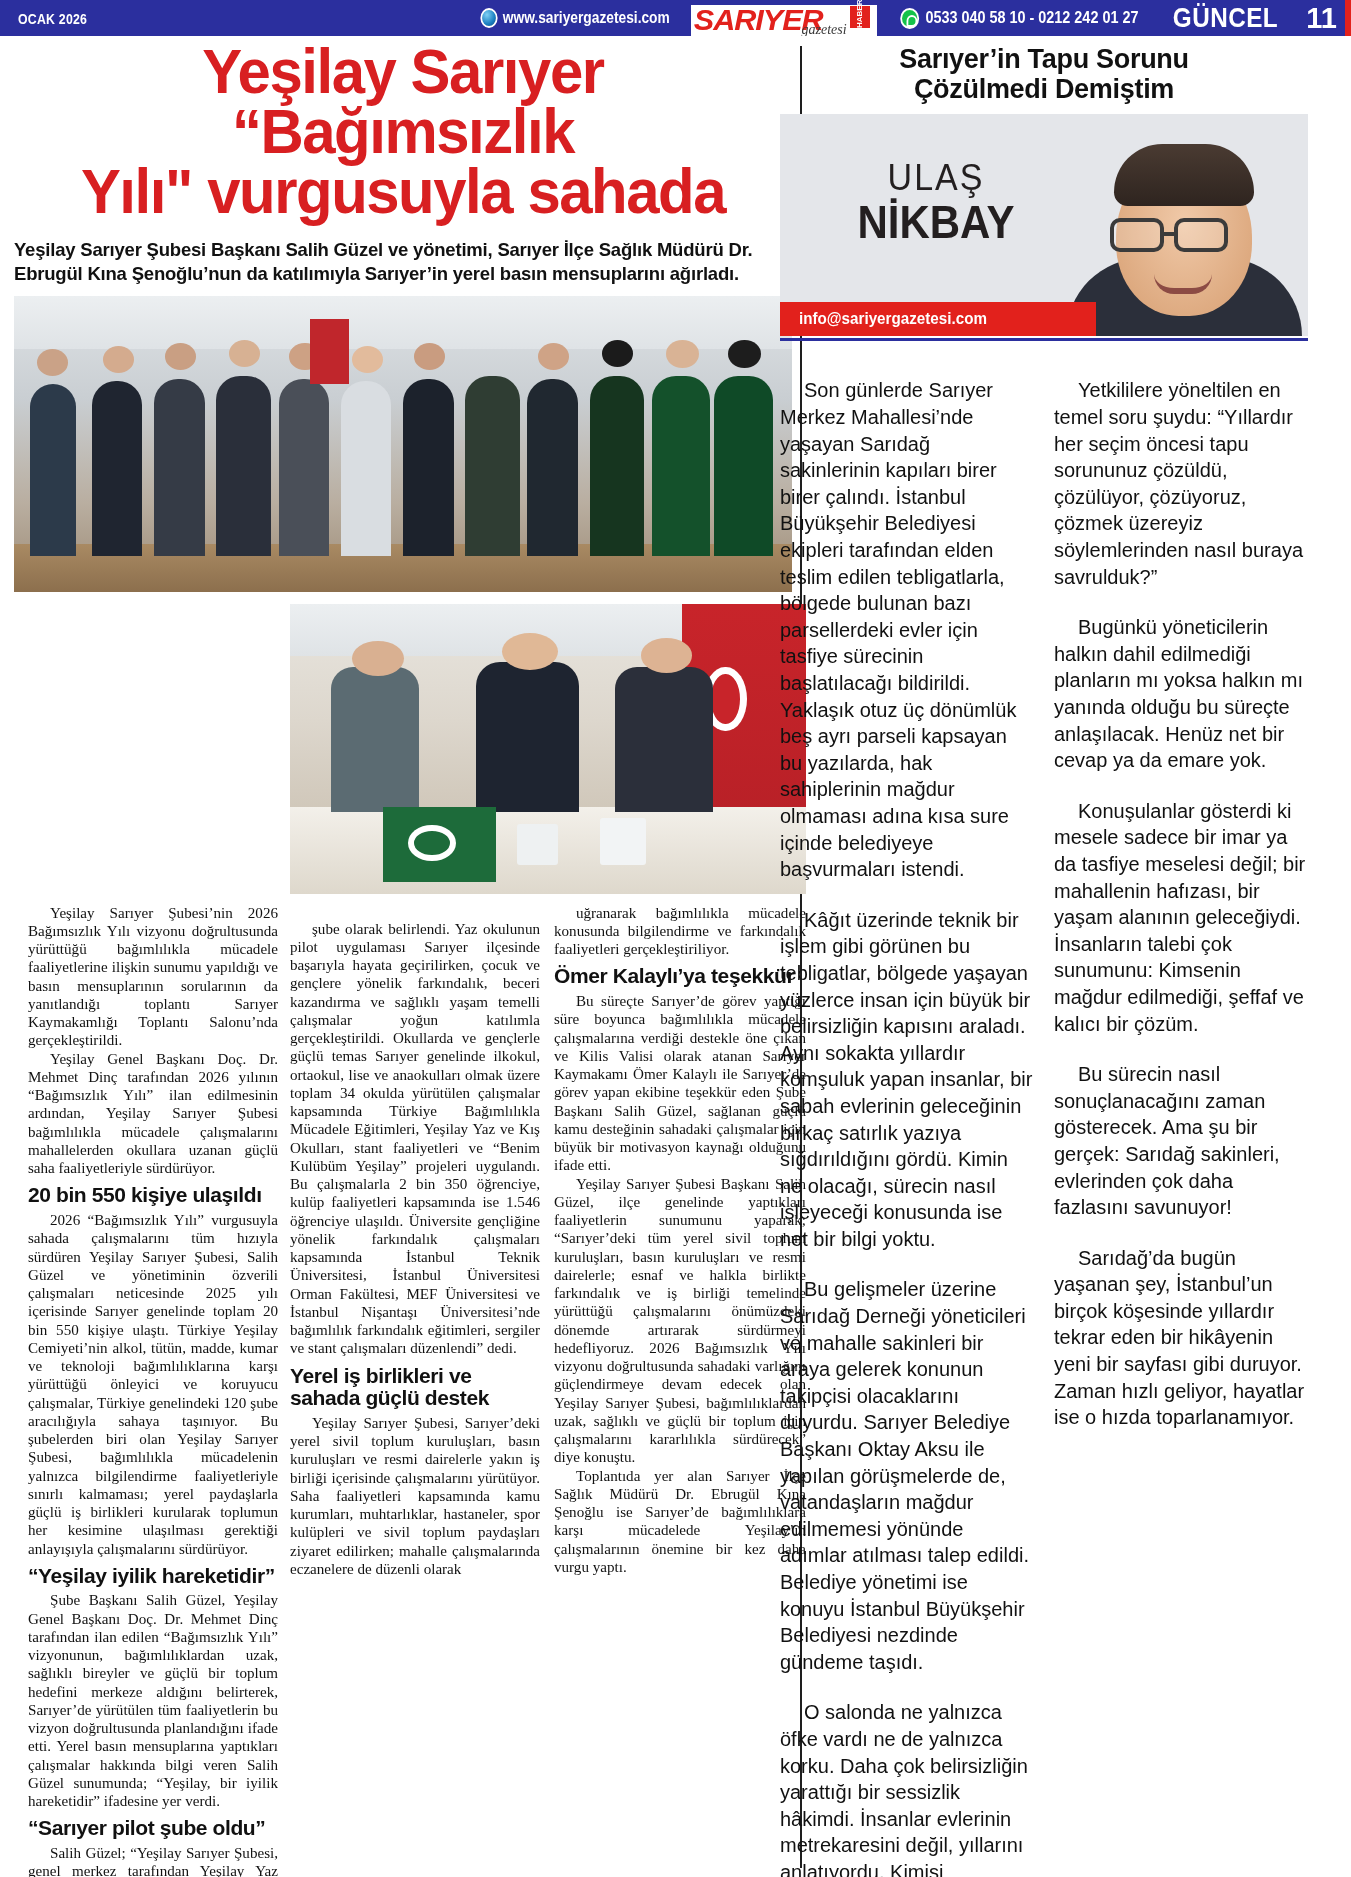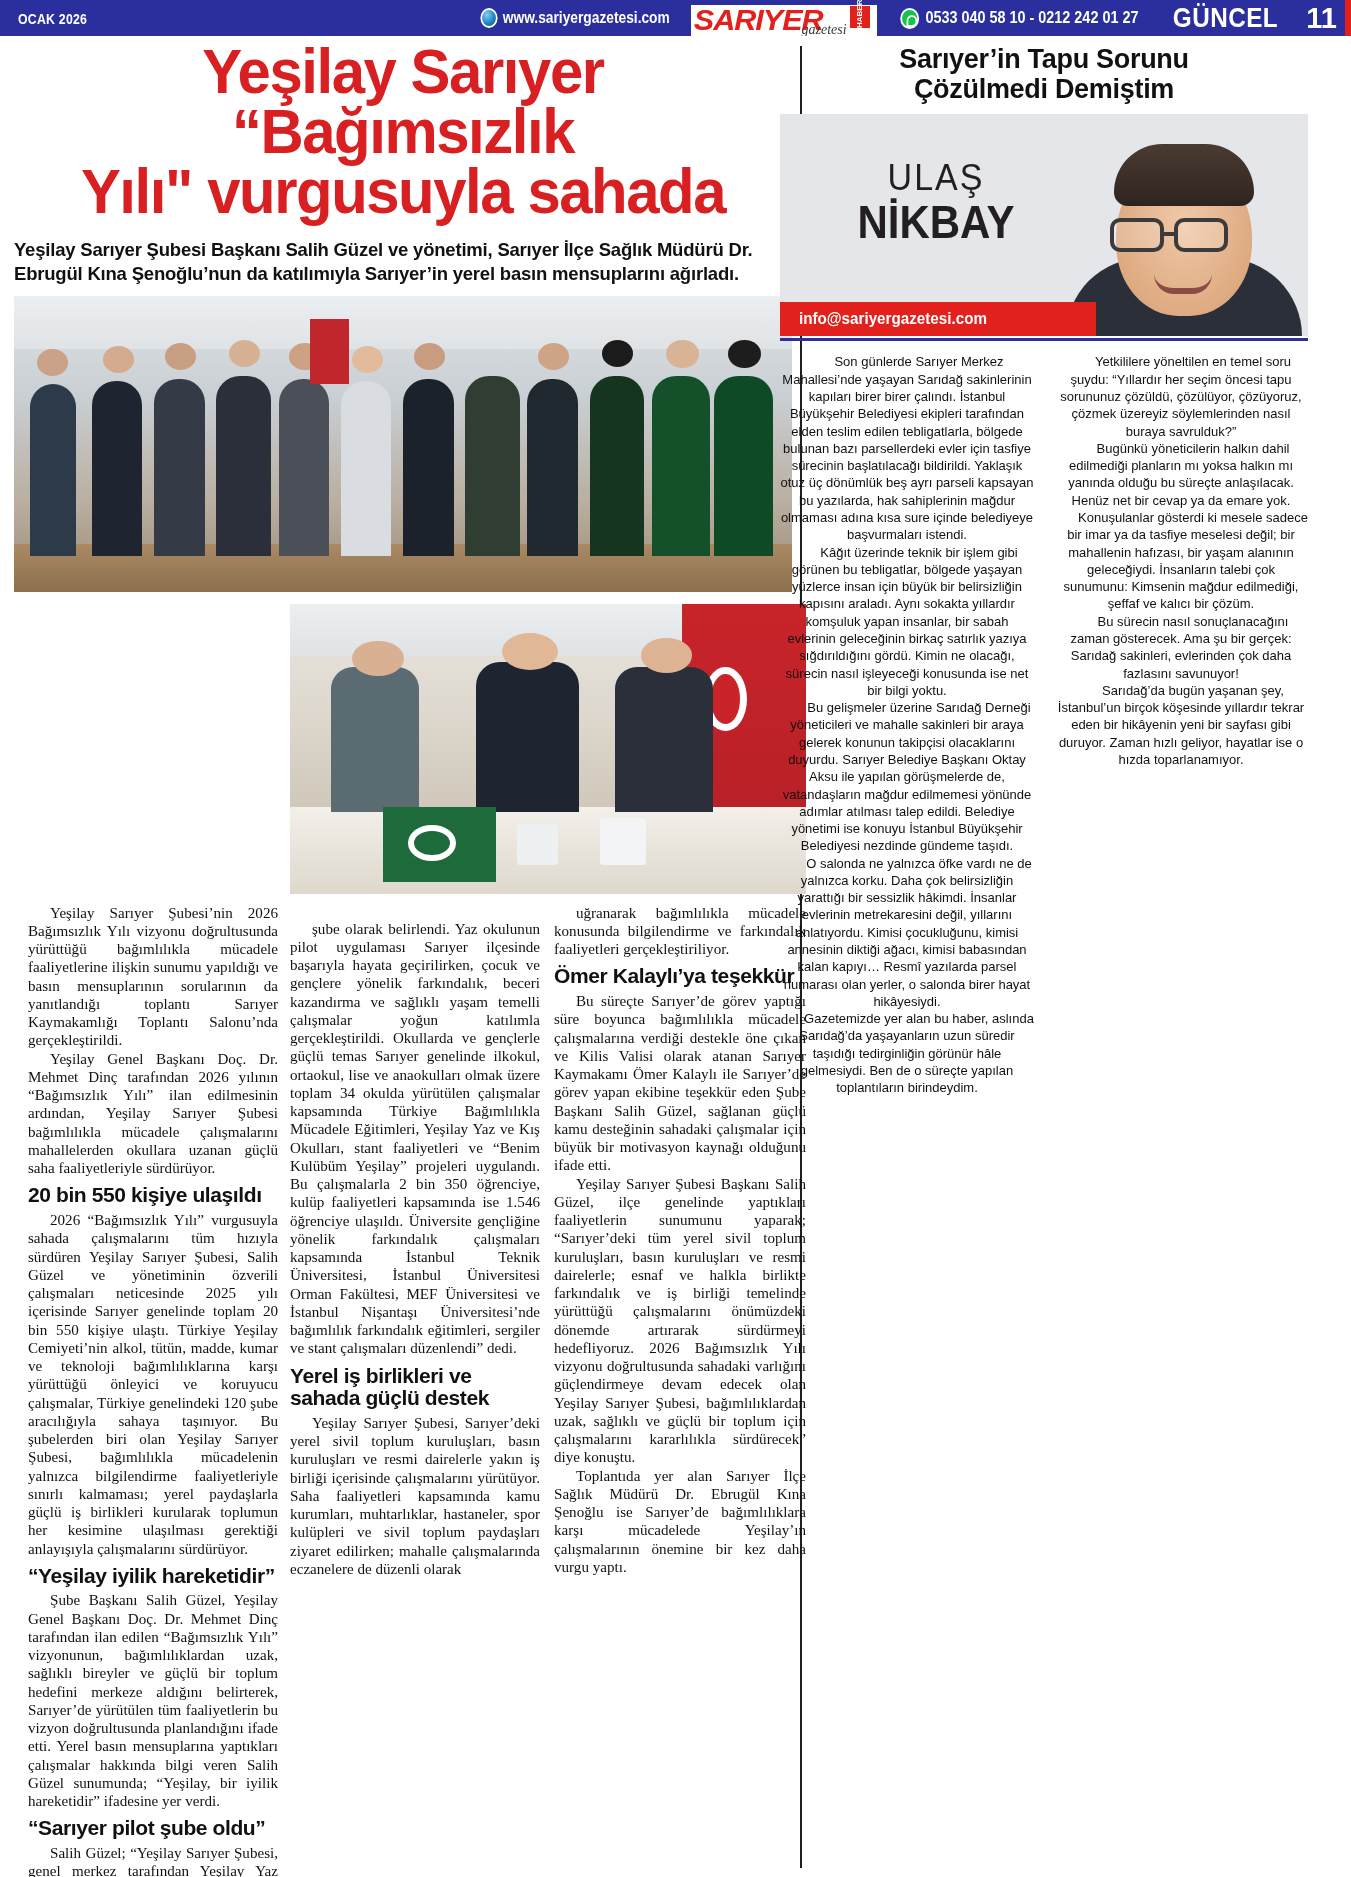--- a/index.html
+++ b/index.html
@@ -193,22 +193,22 @@
   .email-bar span {
     color: #fff; font-family: "Liberation Sans", sans-serif;
     font-weight: 700; font-size: 16px; margin-left: 14px;
     transform: scaleX(.95); white-space: nowrap;
   }
   .side-underline { width: 528px; height: 3px; background: #2b2f9e; margin-top: 2px; }
   .side-cols { display: flex; gap: 20px; margin-top: 12px; }
   .side-c { width: 254px; }
   .side-p {
     font-family: "Liberation Sans", sans-serif;
-    font-size: 13px; line-height: 1.33; color: #111;
-    text-align: center; text-indent: 24px; margin-bottom: 0;
+    font-size: 20px; line-height: 1.33; color: #111;
+    text-align: left; text-indent: 24px; margin-bottom: 0; margin-top: 24px;
   }
 </style>
 </head>
 <body>
 
 <div class="page">
 
   <div class="masthead">
     <div class="mh-date">OCAK 2026</div>
     <div class="mh-spacer"></div>

